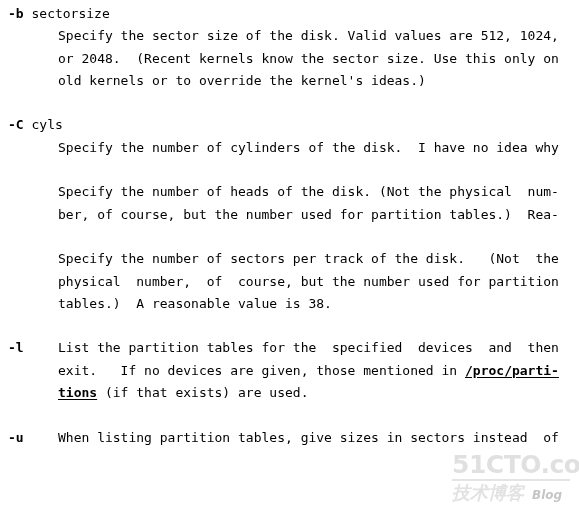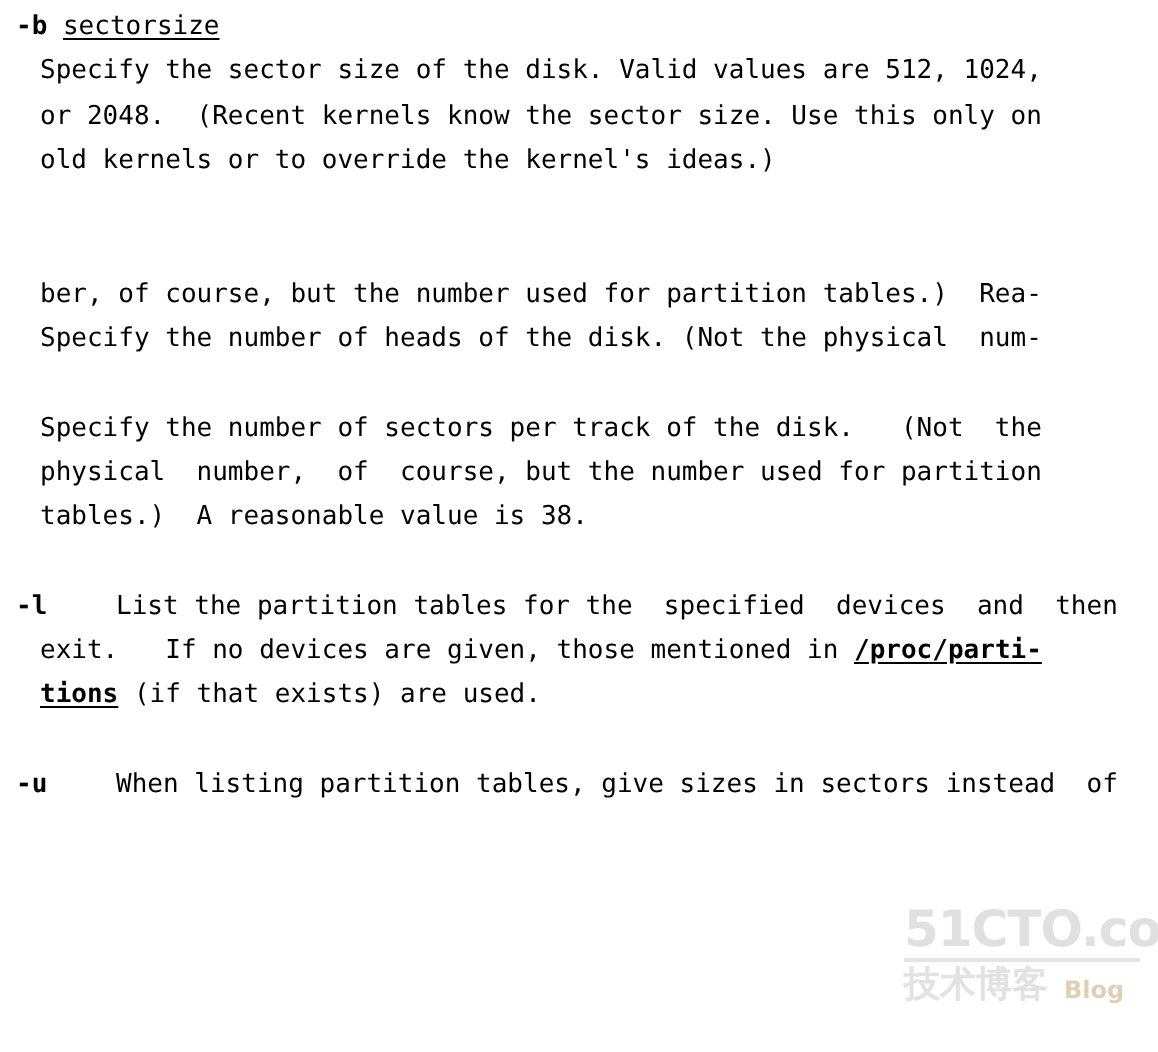--- a/index.html
+++ b/index.html
@@ -31,31 +31,30 @@
   }
   .term-line {
     white-space: pre;
     padding-left: 8px;
   }
   .flag {
     font-weight: bold;
     letter-spacing: 0px;
   }
   .arg {
-    text-decoration: underline;
     text-underline-offset: 2px;
   }
   .u {
     text-decoration: underline;
     text-underline-offset: 2px;
     font-weight: bold;
   }
   .body-line {
     white-space: pre;
-    margin-left: 20px;
+    padding-left: 58px;
   }
   
   .hang {
     position: relative;
     padding-left: 58px;
   }
   .hang .hang-flag {
     position: absolute;
     left: 8px;
     top: 0;
@@ -94,56 +93,59 @@
     width: 118px;
     height: 2px;
     background: #a8a8a8;
     margin-top: 1px;
   }
   #watermark .wm-sub {
     display: flex;
     align-items: flex-end;
     gap: 8px;
     margin-top: 2px;
+    font-style: italic;
   }
   #watermark .wm-cn {
     font-family: "DejaVu Sans", "Liberation Sans", sans-serif;
     font-size: 18px;
     font-weight: bold;
     color: #a0a0a0;
     letter-spacing: 0px;
     line-height: 19px;
     white-space: nowrap;
   }
   #watermark .wm-blog {
     font-family: "DejaVu Sans", "Liberation Sans", sans-serif;
     font-size: 12px;
     font-weight: bold;
-    color: #a16207;
+    color: #404040;
     line-height: 14px;
     white-space: nowrap;
   }
 </style>
 </head>
 <body>
 
 <div id="manpage">
     <div class="entry">
       <div class="term-line"><span class="flag">-b</span> <span class="arg">sectorsize</span></div>
       <div class="body-line"><span>Specify the sector size of the disk. Valid values are 512, 1024,</span></div>
       <div class="body-line"><span>or 2048.  (Recent kernels know the sector size. Use this only on</span></div>
       <div class="body-line"><span>old kernels or to override the kernel's ideas.)</span></div>
     </div>
     <div class="gap"></div>
     <div class="entry">
+      <div class="term-line"><span class="flag">-C</span> <span class="arg">cyls</span></div>
+      <div class="body-line"><span>Specify the number of cylinders of the disk.  I have no idea why</span></div>
     </div>
     <div class="gap"></div>
     <div class="entry">
+      <div class="body-line"><span>Specify the number of heads of the disk. (Not the physical  num-</span></div>
       <div class="body-line"><span>ber, of course, but the number used for partition tables.)  Rea-</span></div>
-      <div class="body-line"><span>Specify the number of heads of the disk. (Not the physical  num-</span></div>
     </div>
     <div class="gap"></div>
     <div class="entry">
       <div class="body-line"><span>Specify the number of sectors per track of the disk.   (Not  the</span></div>
       <div class="body-line"><span>physical  number,  of  course, but the number used for partition</span></div>
       <div class="body-line"><span>tables.)  A reasonable value is 38.</span></div>
     </div>
     <div class="gap"></div>
     <div class="entry">
       <div class="hang"><span class="hang-flag">-l</span><span class="hang-text"><span>List the partition tables for the  specified  devices  and  then</span></span></div>

